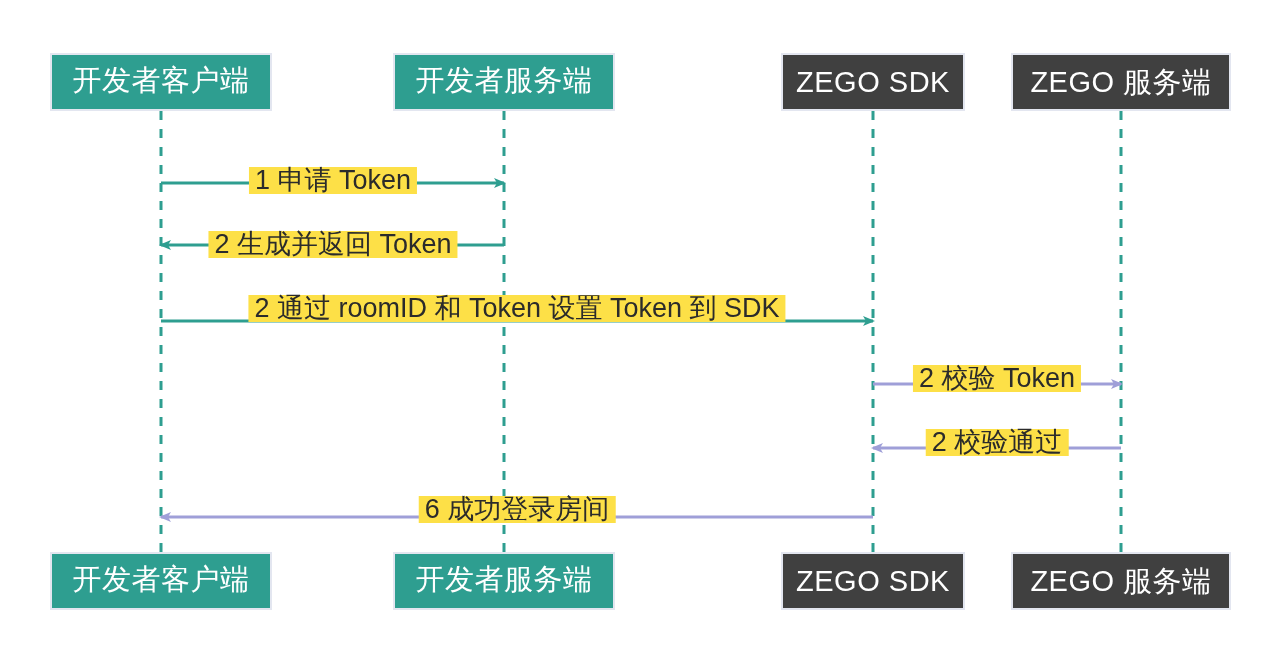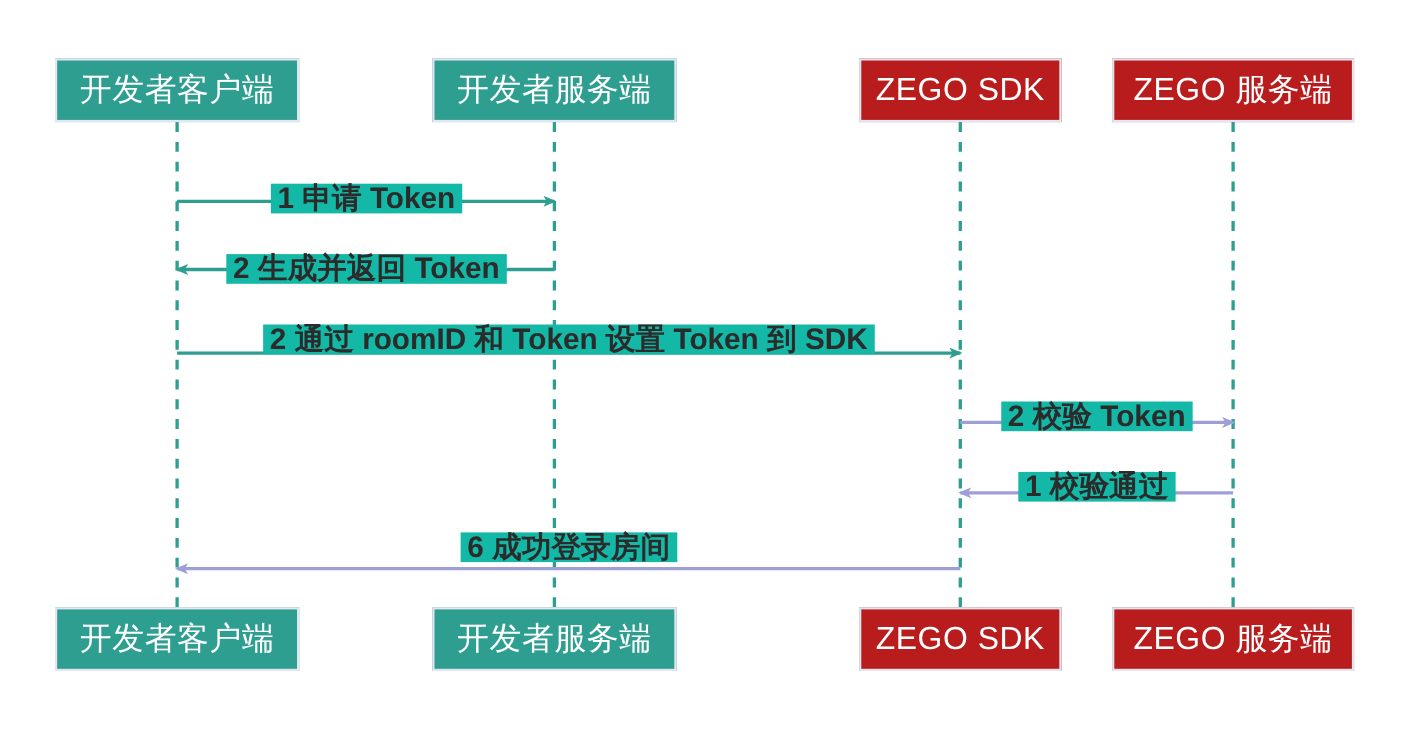--- a/index.html
+++ b/index.html
@@ -34,35 +34,35 @@
     color: #ffffff;
     font-size: 29px;
     font-weight: 400;
     letter-spacing: 0.5px;
     line-height: 1;
     white-space: nowrap;
     user-select: none;
   }
   .participant-box.green {
     background: #2e9e90;
+    font-family: Liberation Mono, monospace;
   }
   .participant-box.purple {
-    background: #b91c1c;
+    background: #404040;
   }
   .msg-label {
     position: absolute;
     font-size: 27px;
     color: #2b2b2b;
     white-space: nowrap;
     line-height: 1;
     transform: translateX(-50%);
-    background: #14b8a6;
+    background: #fde047;
     padding: 0 6px;
     user-select: none;
-    font-weight: bold;
   }
 </style>
 </head>
 <body>
 
 <div id="diagram-root">
 
   <svg class="svg-layer" viewBox="0 0 1282 666" xmlns="http://www.w3.org/2000/svg">
     <defs>
       <marker id="arrow-green" markerWidth="12" markerHeight="12" refX="10" refY="5" orient="auto" markerUnits="userSpaceOnUse">
@@ -114,17 +114,17 @@
       </div>
       <div class="participant-box purple" style="left: 1011px; top: 552px; width: 220px; height: 58px;">
         <span>ZEGO 服务端</span>
       </div>
     </div>
   <div id="message-labels">
       <div class="msg-label" style="left: 333px; top: 167px;">1 申请 Token</div>
       <div class="msg-label" style="left: 333px; top: 231px;">2 生成并返回 Token</div>
       <div class="msg-label" style="left: 517px; top: 295px;">2 通过 roomID 和 Token 设置 Token 到 SDK</div>
       <div class="msg-label" style="left: 997px; top: 365px;">2 校验 Token</div>
-      <div class="msg-label" style="left: 997px; top: 429px;">1 校验通过</div>
-      <div class="msg-label" style="left: 517px; top: 484px;">6 成功登录房间</div>
+      <div class="msg-label" style="left: 997px; top: 429px;">2 校验通过</div>
+      <div class="msg-label" style="left: 517px; top: 496px;">6 成功登录房间</div>
     </div>
 
 </div>
 
 </body></html>

